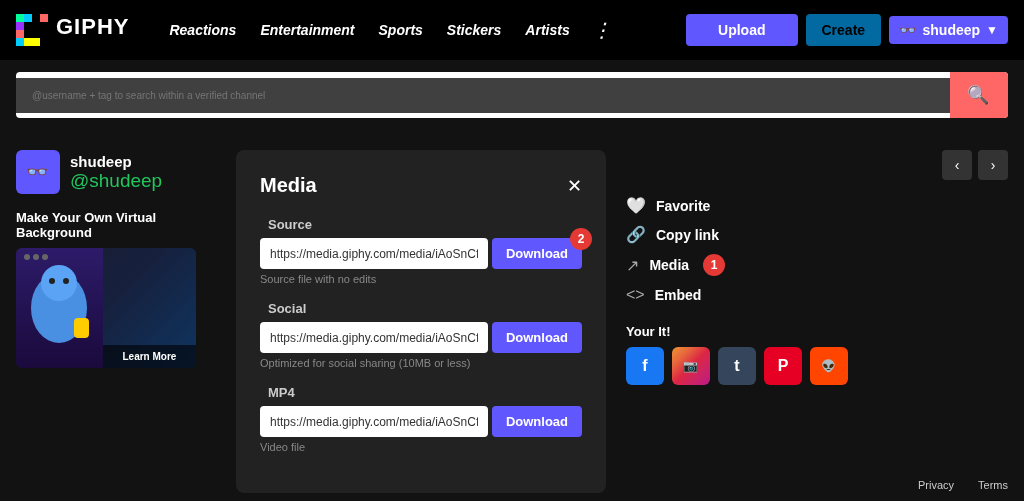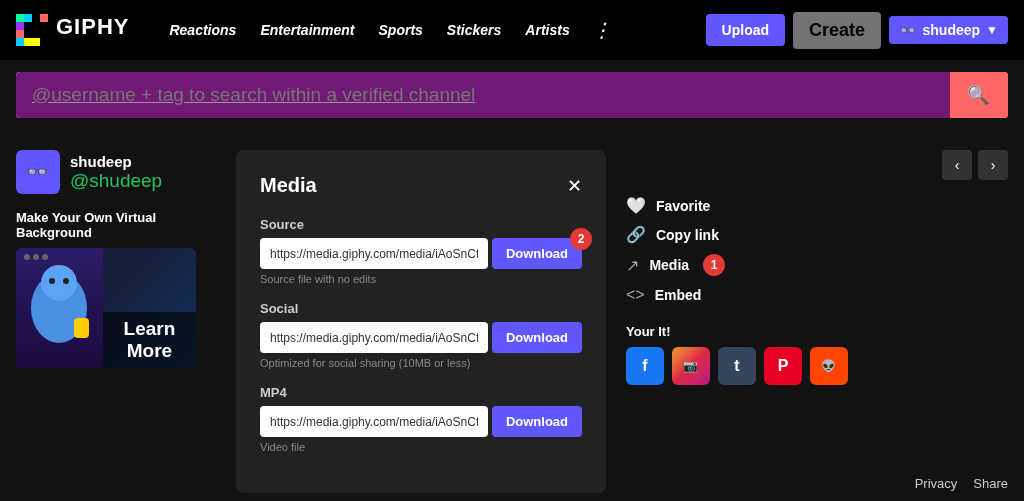--- a/index.html
+++ b/index.html
@@ -71,33 +71,33 @@
       display: flex;
       align-items: center;
       gap: 8px;
     }
 
     .btn-upload {
       background: #6157ff;
       color: #fff;
       border: none;
       border-radius: 4px;
+      padding: 8px 32px;
+      font-size: 14px;
+      font-weight: 700;
+      cursor: pointer;
+    }
+
+    .btn-create {
+      background: #0369a1;
+      color: #000;
+      border: none;
+      border-radius: 4px;
       padding: 8px 16px;
       font-size: 14px;
-      font-weight: 700;
-      cursor: pointer;
-    }
-
-    .btn-create {
-      background: #737373;
-      color: #000;
-      border: none;
-      border-radius: 4px;
-      padding: 8px 16px;
-      font-size: 18px;
       font-weight: 700;
       cursor: pointer;
     }
 
     .profile-btn {
       background: #6157ff;
       border: none;
       border-radius: 4px;
       padding: 6px 10px;
       cursor: pointer;
@@ -133,24 +133,23 @@
       background: #fff;
       border-radius: 4px;
       overflow: hidden;
     }
 
     .search-input {
       flex: 1;
       border: none;
       outline: none;
       padding: 12px 16px;
-      font-size: 19px;
+      font-size: 10px;
       color: #999;
-      background: #701a75;
-      text-decoration: underline;
+      background: #404040;
     }
 
     .search-btn {
       background: #ff6666;
       border: none;
       padding: 12px 18px;
       cursor: pointer;
       color: #fff;
       font-size: 18px;
     }
@@ -240,21 +239,21 @@
       height: 6px;
       border-radius: 50%;
       background: #666;
     }
 
     .learn-more {
       background: rgba(0,0,0,0.6);
       width: 100%;
       text-align: center;
       padding: 6px;
-      font-size: 19px;
+      font-size: 10px;
       font-weight: 600;
       color: #fff;
       cursor: pointer;
     }
 
     
     .media-modal {
       background: #222;
       border-radius: 8px;
       padding: 24px;
@@ -286,20 +285,21 @@
 
     .media-row {
       margin-bottom: 16px;
     }
 
     .media-label {
       font-size: 13px;
       font-weight: 600;
       color: #ccc;
       margin-bottom: 6px;
+      margin-left: 8px;
     }
 
     .media-input-row {
       display: flex;
       gap: 4px;
       margin-bottom: 4px;
     }
 
     .media-url-input {
       flex: 1;
@@ -426,22 +426,22 @@
     .share-pinterest { background: #e60023; }
     .share-reddit { background: #ff4500; }
 
     
     .footer {
       position: absolute;
       bottom: 0;
       right: 0;
       padding: 10px 16px;
       display: flex;
-      gap: 16px;
-      font-size: 13px;
+      gap: 24px;
+      font-size: 11px;
       color: #ccc;
     }
 
     .footer-link {
       cursor: pointer;
       color: #ccc;
       text-decoration: none;
     }
   </style>
 </head>
@@ -595,14 +595,14 @@
       <div class="share-icon share-ig" style="font-size:12px;">📷</div>
       <div class="share-icon share-tumblr">t</div>
       <div class="share-icon share-pinterest">P</div>
       <div class="share-icon share-reddit" style="font-size:12px;">👽</div>
     </div>
   </div>
 </div>
 
 <div class="footer">
   <a class="footer-link">Privacy</a>
-  <a class="footer-link">Share</a>
+  <a class="footer-link">Terms</a>
 </div>
 
 </body></html>

